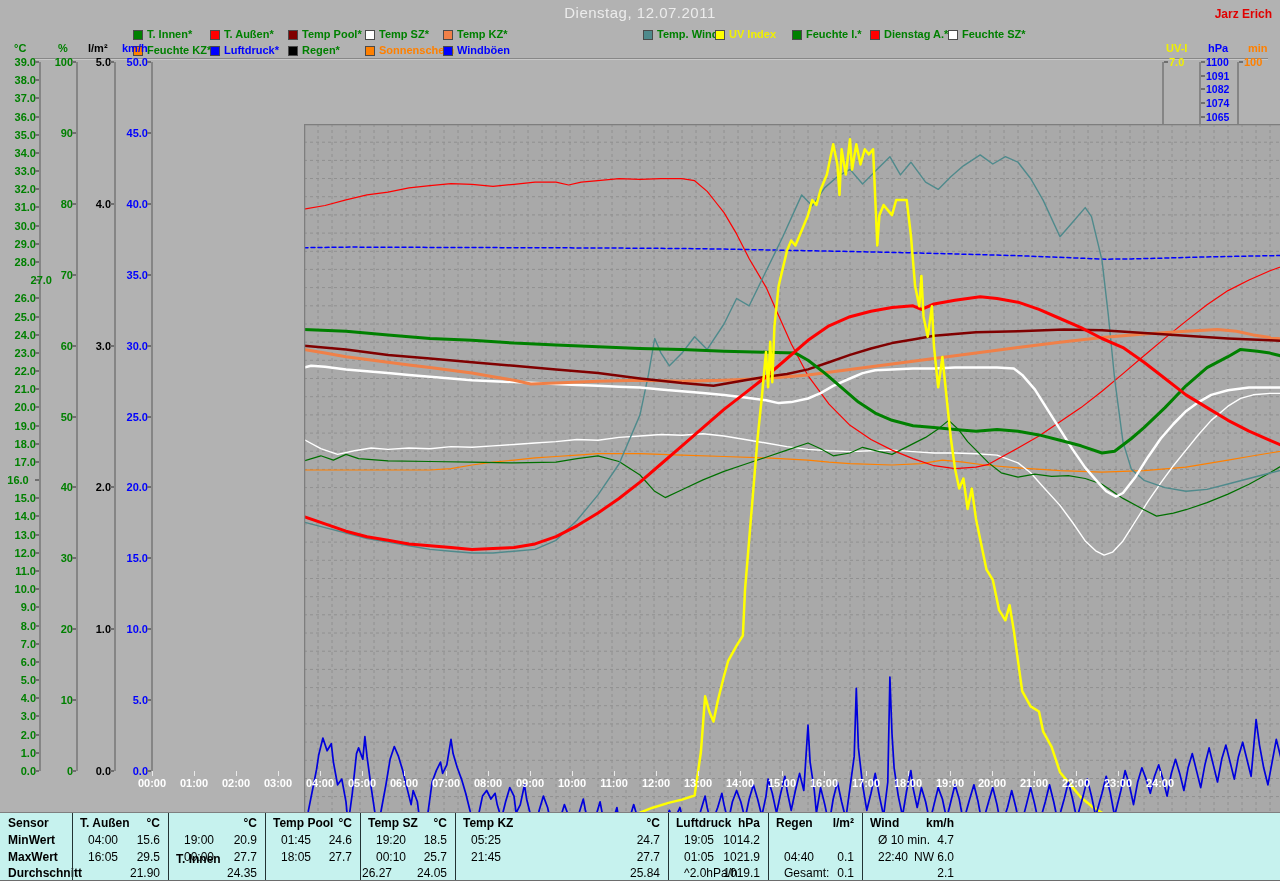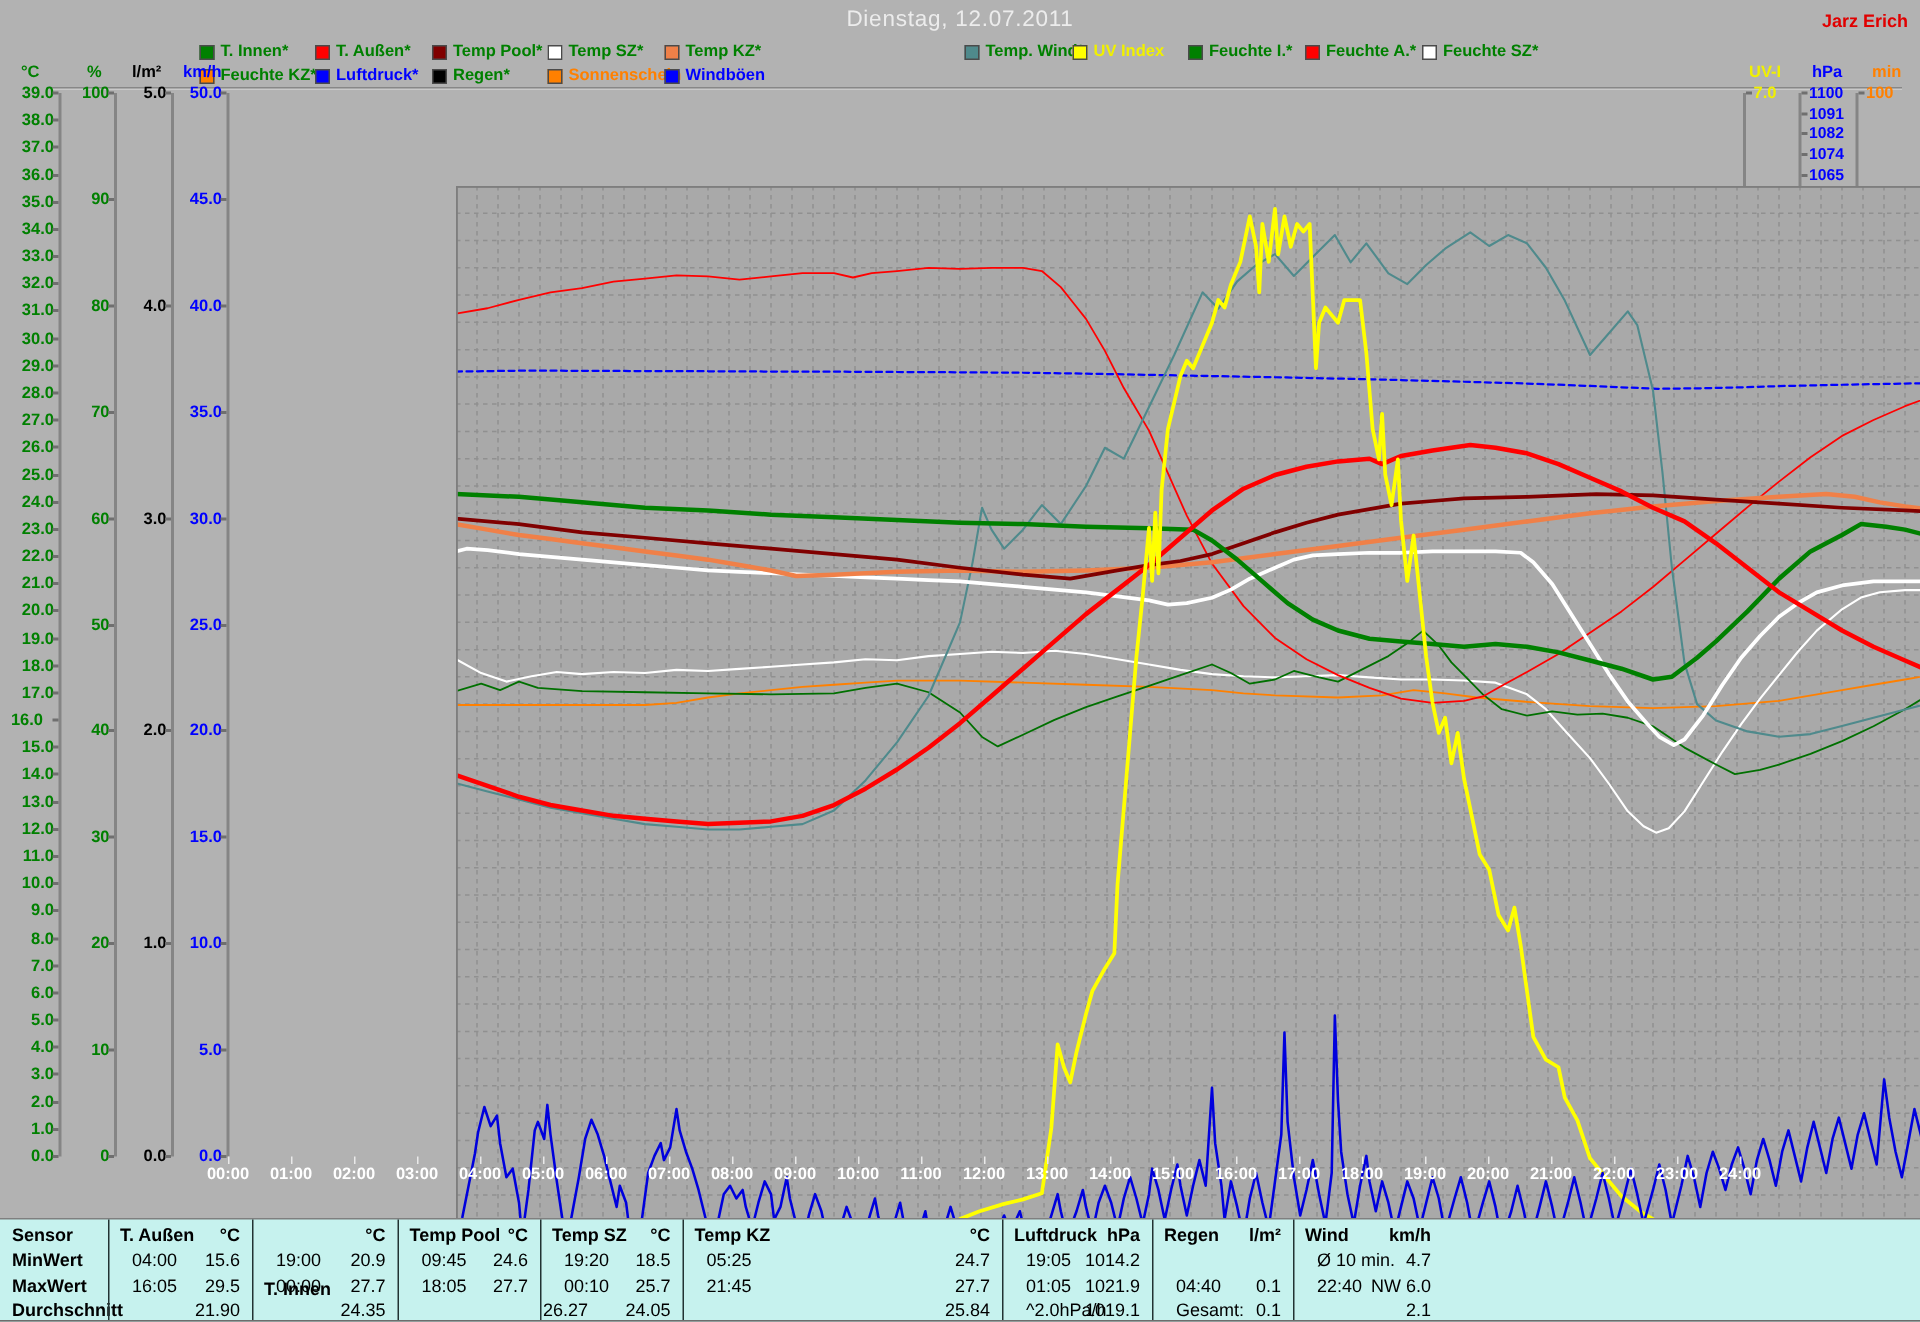--- a/index.html
+++ b/index.html
@@ -75,21 +75,21 @@
     <div class="legend-item" style="left: 715px; top: 29px; color: rgb(240, 240, 0);">
       <span class="swatch" style="background: rgb(255, 255, 0);"></span>
       <span>UV Index</span>
     </div>
     <div class="legend-item" style="left: 792px; top: 29px; color: rgb(0, 128, 0);">
       <span class="swatch" style="background: rgb(0, 128, 0);"></span>
       <span>Feuchte I.*</span>
     </div>
     <div class="legend-item" style="left: 870px; top: 29px; color: rgb(0, 128, 0);">
       <span class="swatch" style="background: rgb(255, 0, 0);"></span>
-      <span>Feuchte A.*</span>
+      <span>Dienstag A.*</span>
     </div>
     <div class="legend-item" style="left: 948px; top: 29px; color: rgb(0, 128, 0);">
       <span class="swatch" style="background: rgb(255, 255, 255);"></span>
       <span>Feuchte SZ*</span>
     </div>
     <div class="legend-item" style="left: 133px; top: 45px; color: rgb(0, 128, 0);">
       <span class="swatch" style="background: rgb(255, 128, 0);"></span>
       <span>Feuchte KZ*</span>
     </div>
     <div class="legend-item" style="left: 210px; top: 45px; color: rgb(0, 0, 255);">
@@ -130,21 +130,21 @@
     <div class="axis-label" style="color: rgb(0, 128, 0); top: 184.256px; left: 0px; width: 36px; text-align: right;">32.0</div>
     <div class="axis-tick" style="top: 188.256px; left: 35px;"></div>
     <div class="axis-label" style="color: rgb(0, 128, 0); top: 202.436px; left: 0px; width: 36px; text-align: right;">31.0</div>
     <div class="axis-tick" style="top: 206.436px; left: 35px;"></div>
     <div class="axis-label" style="color: rgb(0, 128, 0); top: 220.615px; left: 0px; width: 36px; text-align: right;">30.0</div>
     <div class="axis-tick" style="top: 224.615px; left: 35px;"></div>
     <div class="axis-label" style="color: rgb(0, 128, 0); top: 238.795px; left: 0px; width: 36px; text-align: right;">29.0</div>
     <div class="axis-tick" style="top: 242.795px; left: 35px;"></div>
     <div class="axis-label" style="color: rgb(0, 128, 0); top: 256.974px; left: 0px; width: 36px; text-align: right;">28.0</div>
     <div class="axis-tick" style="top: 260.974px; left: 35px;"></div>
-    <div class="axis-label" style="color: rgb(0, 128, 0); top: 275.154px; left: 0px; width: 36px; text-align: right;">27.0</div>
+    <div class="axis-label" style="color: rgb(0, 128, 0); top: 275.154px; left: 0px; width: 36px; text-align: right; padding-left: 16px;">27.0</div>
     <div class="axis-tick" style="top: 279.154px; left: 35px;"></div>
     <div class="axis-label" style="color: rgb(0, 128, 0); top: 293.333px; left: 0px; width: 36px; text-align: right;">26.0</div>
     <div class="axis-tick" style="top: 297.333px; left: 35px;"></div>
     <div class="axis-label" style="color: rgb(0, 128, 0); top: 311.513px; left: 0px; width: 36px; text-align: right;">25.0</div>
     <div class="axis-tick" style="top: 315.513px; left: 35px;"></div>
     <div class="axis-label" style="color: rgb(0, 128, 0); top: 329.692px; left: 0px; width: 36px; text-align: right;">24.0</div>
     <div class="axis-tick" style="top: 333.692px; left: 35px;"></div>
     <div class="axis-label" style="color: rgb(0, 128, 0); top: 347.872px; left: 0px; width: 36px; text-align: right;">23.0</div>
     <div class="axis-tick" style="top: 351.872px; left: 35px;"></div>
     <div class="axis-label" style="color: rgb(0, 128, 0); top: 366.051px; left: 0px; width: 36px; text-align: right;">22.0</div>
@@ -503,21 +503,21 @@
     <div class="tcell r" style="left: 160px; top: 53px;">21.90</div>
     <div class="tcell b" style="left: 176px; top: 3px; margin-top: 36px;">T. Innen</div>
     <div class="tcell b r" style="left: 257px; top: 3px;">°C</div>
     <div class="tcell" style="left: 184px; top: 20px;">19:00</div>
     <div class="tcell r" style="left: 257px; top: 20px;">20.9</div>
     <div class="tcell" style="left: 184px; top: 37px;">00:00</div>
     <div class="tcell r" style="left: 257px; top: 37px;">27.7</div>
     <div class="tcell r" style="left: 257px; top: 53px;">24.35</div>
     <div class="tcell b" style="left: 273px; top: 3px;">Temp Pool</div>
     <div class="tcell b r" style="left: 352px; top: 3px;">°C</div>
-    <div class="tcell" style="left: 281px; top: 20px;">09:45</div>
+    <div class="tcell" style="left: 281px; top: 20px;">01:45</div>
     <div class="tcell r" style="left: 352px; top: 20px;">24.6</div>
     <div class="tcell" style="left: 281px; top: 37px;">18:05</div>
     <div class="tcell r" style="left: 352px; top: 37px;">27.7</div>
     <div class="tcell r" style="left: 352px; top: 53px; margin-left: 40px;">26.27</div>
     <div class="tcell b" style="left: 368px; top: 3px;">Temp SZ</div>
     <div class="tcell b r" style="left: 447px; top: 3px;">°C</div>
     <div class="tcell" style="left: 376px; top: 20px;">19:20</div>
     <div class="tcell r" style="left: 447px; top: 20px;">18.5</div>
     <div class="tcell" style="left: 376px; top: 37px;">00:10</div>
     <div class="tcell r" style="left: 447px; top: 37px;">25.7</div>

